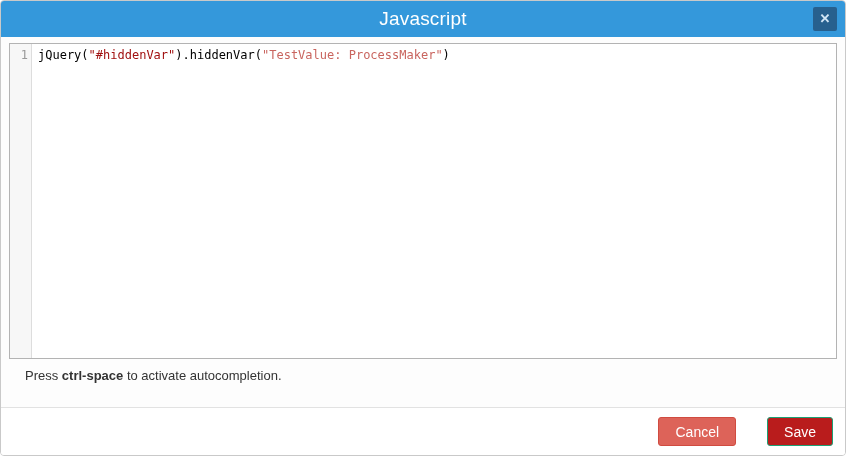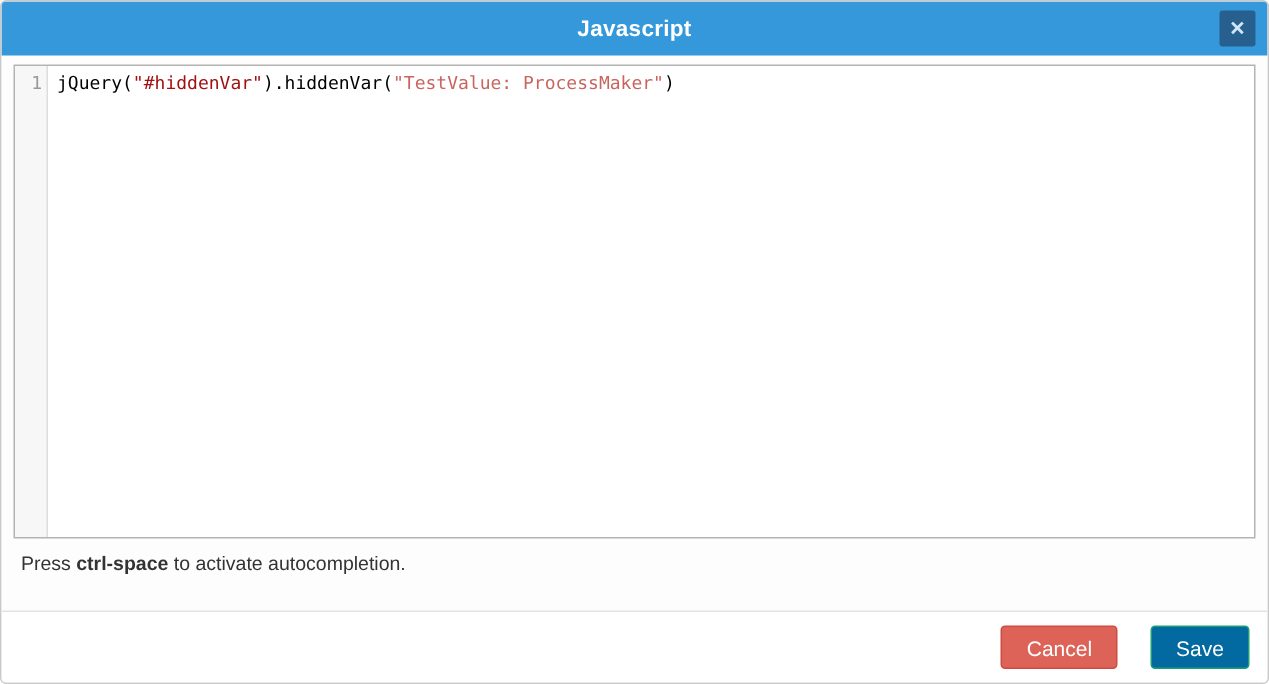--- a/index.html
+++ b/index.html
@@ -18,22 +18,22 @@
 
   
   .modal-header {
     flex: 0 0 36px;
     background: #3498db;
     position: relative;
     display: flex; align-items: center; justify-content: center;
   }
   .modal-title {
     color: #ffffff;
-    font-size: 15px;
-    font-weight: 700;
+    font-size: 19px;
+    font-weight: 400;
     letter-spacing: .2px;
   }
   .close-btn {
     position: absolute;
     top: 6px; right: 8px;
     width: 24px; height: 24px;
     background: #27608e;
     border: none;
     border-radius: 2px;
     color: #d2e6f6;
@@ -76,53 +76,54 @@
     padding: 3px 0 0 6px;
     white-space: pre;
     overflow: hidden;
     color: #000;
   }
   .tok-plain { color: #000000; margin-top: 12px; }
   .tok-str1  { color: #a11111; }
   .tok-str2  { color: #c9655f; }
 
   .hint {
-    margin: 9px 0 0 5px;
+    margin: 9px 0 0 16px;
     font-size: 13px;
     color: #333;
   }
   .hint b { font-weight: bold; }
 
   
   .modal-footer {
     flex: 0 0 48px;
     background: #ffffff;
     border-top: 1px solid #e2e2e2;
     display: flex;
     justify-content: flex-end;
     align-items: center;
-    gap: 22px;
+    gap: 10px;
     padding: 0 12px;
   }
   .btn {
     font-family: "Liberation Sans", sans-serif;
     font-size: 14px;
     color: #ffffff;
     border-radius: 3px;
     padding: 5px 16px;
     height: 29px;
     cursor: pointer;
   }
   .btn-cancel {
     background: #dd6359;
     border: 1px solid #d04b40;
   }
   .btn-save {
-    background: #0369a1;
+    background: #b91c1c;
     border: 1px solid #1da075;
+    margin-left: 21px;
   }
 </style>
 </head>
 <body>
 
 <div class="modal">
 
   <div class="modal-header">
     <span class="modal-title">Javascript</span>
     <button class="close-btn"><span>✕</span></button>

